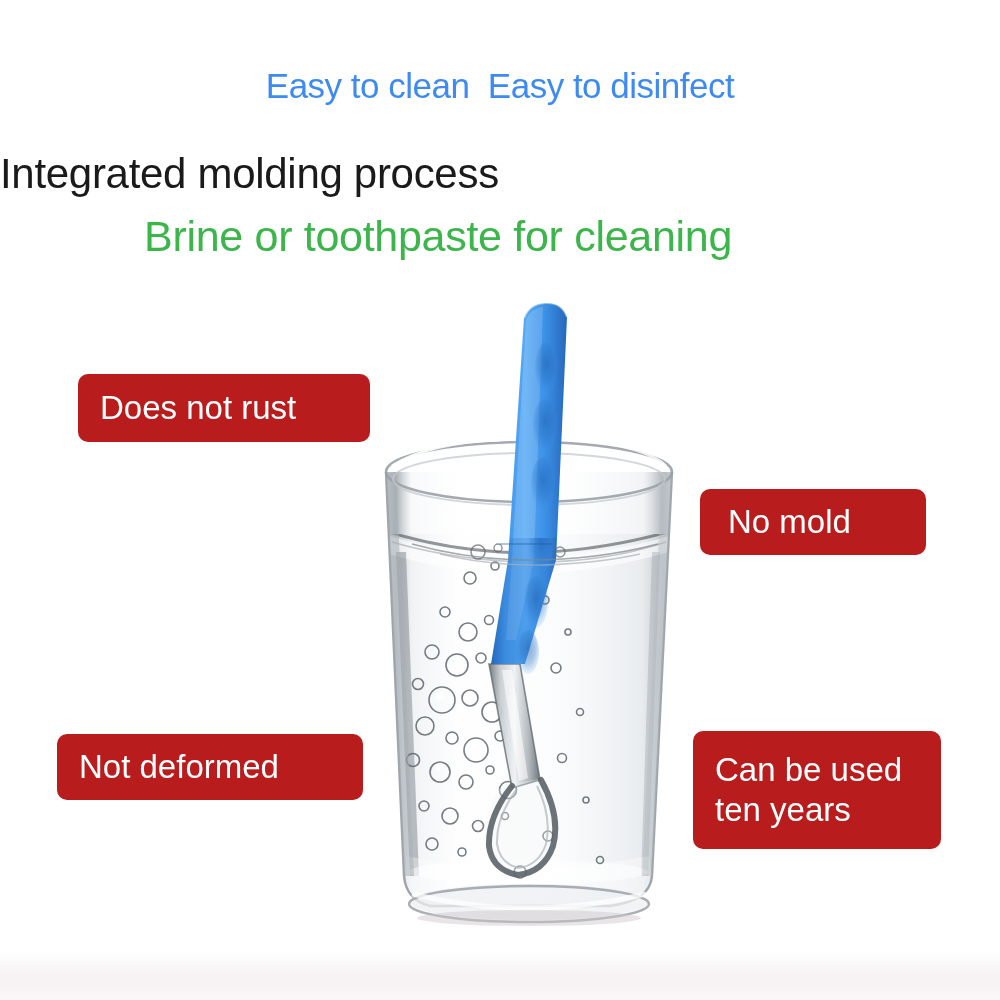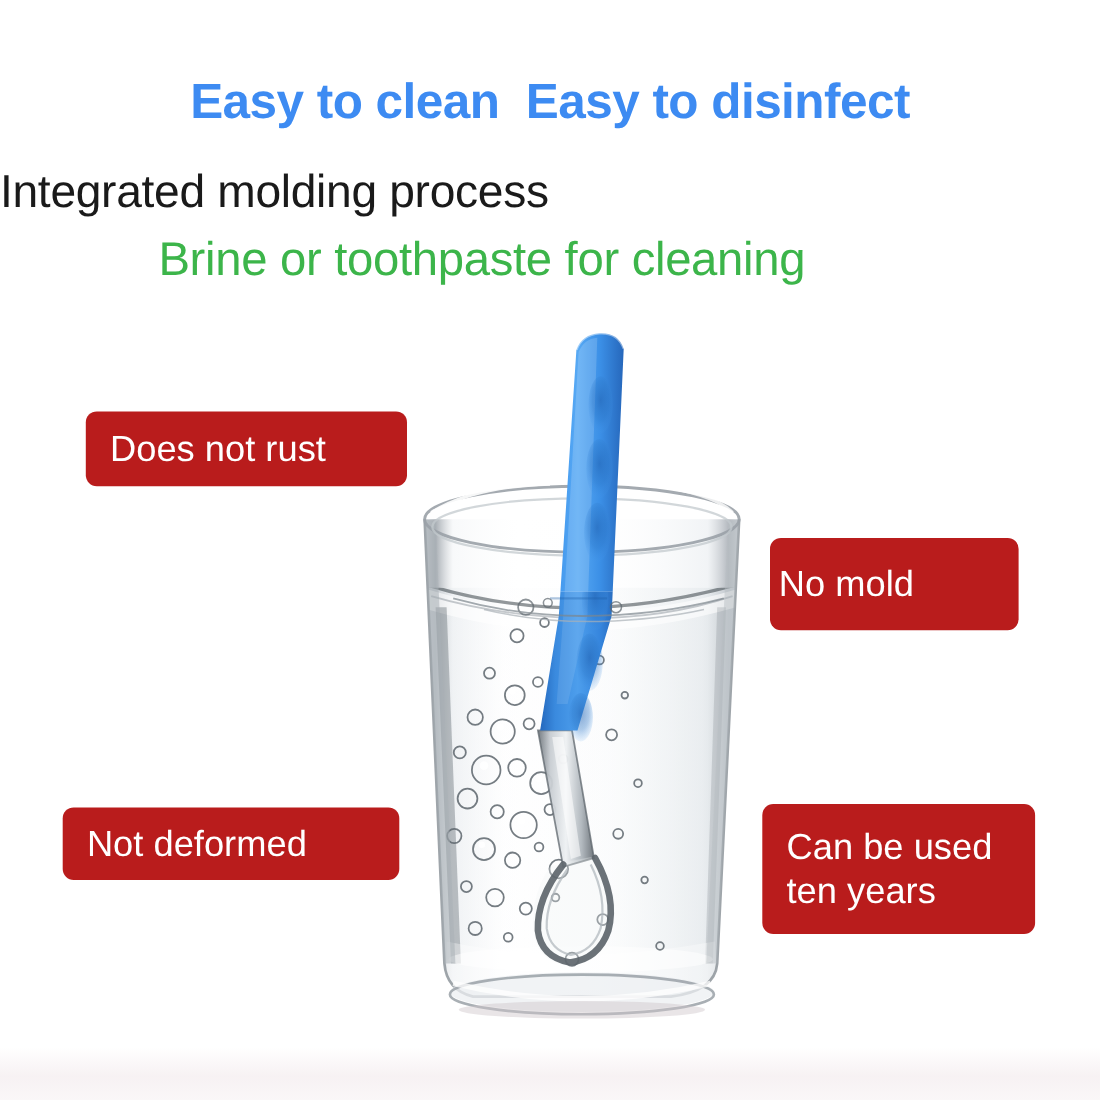--- a/index.html
+++ b/index.html
@@ -18,22 +18,22 @@
     overflow: hidden;
   }
 
   
   .headline {
     position: absolute;
     left: 0;
     top: 66px;
     width: 1000px;
     text-align: center;
-    font-size: 45px;
-    font-weight: bold;
+    font-size: 35px;
+    font-weight: normal;
     letter-spacing: -0.5px;
     color: #3d8bf2;
     white-space: pre;
   }
   .subline-1 {
     position: absolute;
     left: 0;
     top: 150px;
     width: 1000px;
     text-align: left;
@@ -61,21 +61,21 @@
     color: #ffffff;
     border-radius: 10px;
     font-size: 33px;
     line-height: 1.22;
     display: flex;
     align-items: center;
     box-sizing: border-box;
   }
   .badge span { display: block; }
   .badge-rust      { left: 78px;  top: 374px; width: 292px; height: 68px;  padding: 0 22px; }
-  .badge-mold      { left: 700px; top: 489px; width: 226px; height: 84px;  padding: 0 8px; }
+  .badge-mold      { left: 700px; top: 489px; width: 226px; height: 66px;  padding: 0 28px; }
   .badge-deformed  { left: 57px;  top: 734px; width: 306px; height: 66px;  padding: 0 22px; }
   .badge-tenyears  { left: 693px; top: 731px; width: 248px; height: 118px; padding: 0 22px;
                      align-items: center; }
   .badge-tenyears .lines { display: block; }
 
   
   #photo {
     position: absolute;
     left: 0;
     top: 260px;

